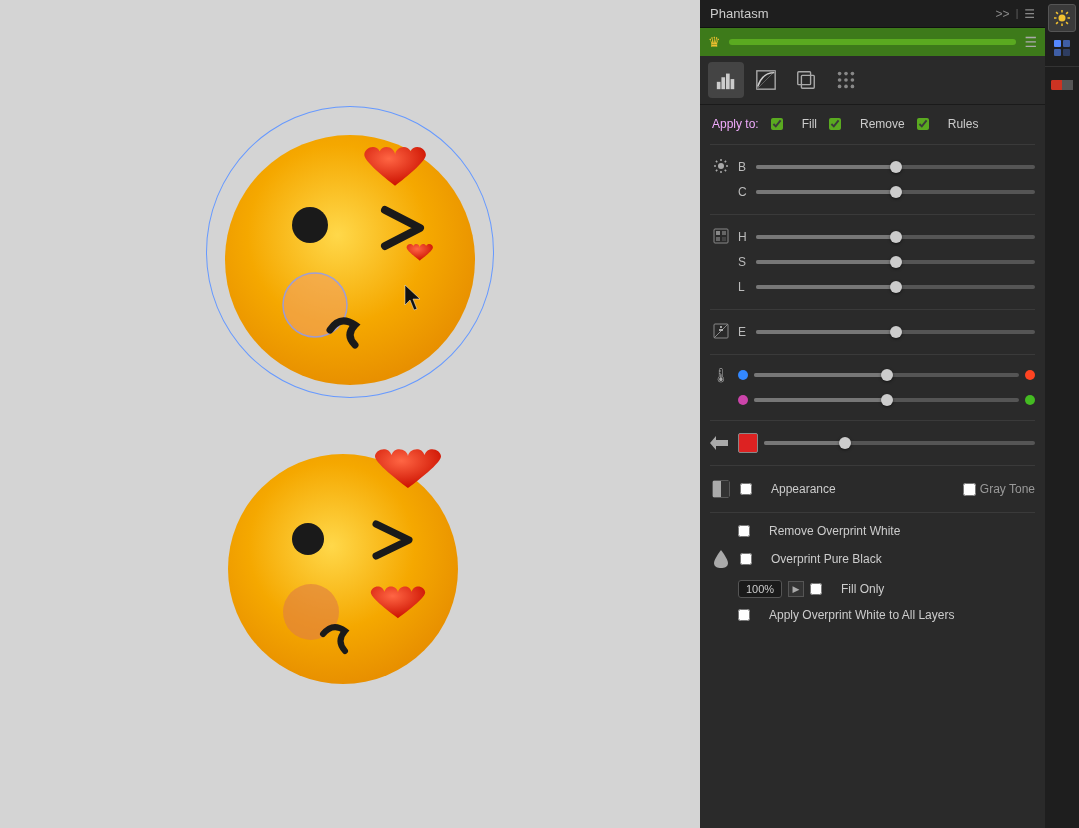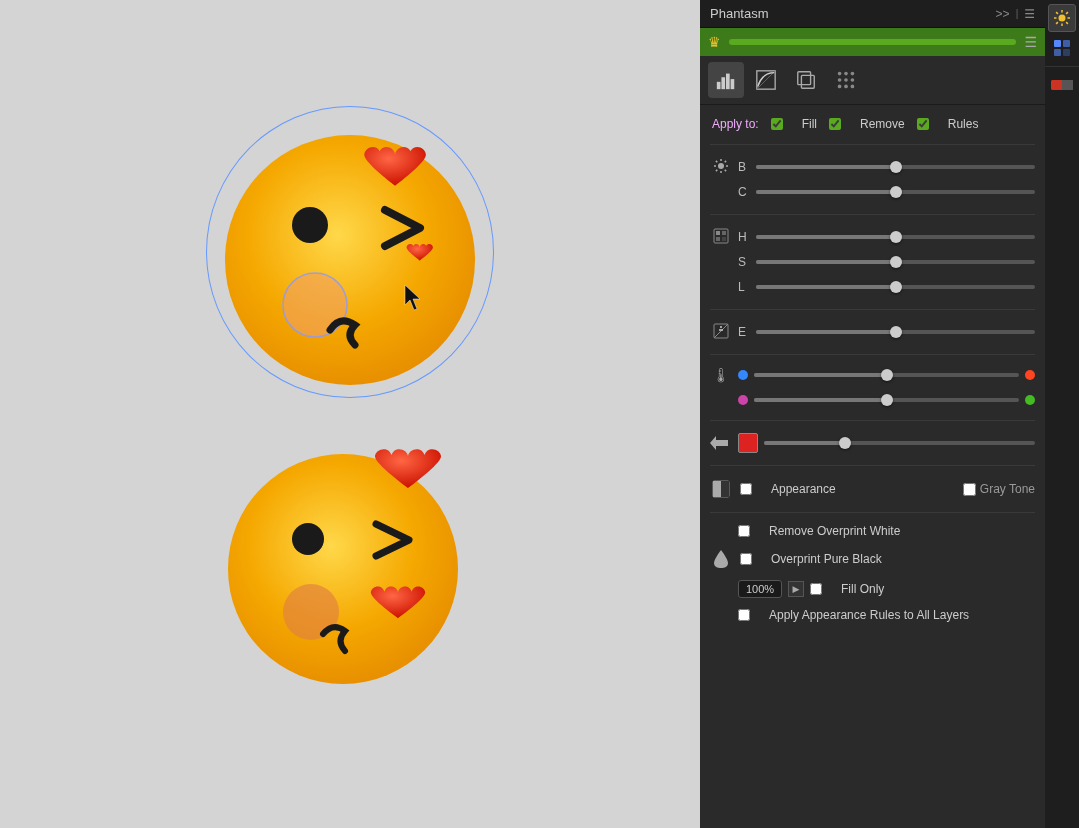--- a/index.html
+++ b/index.html
@@ -728,21 +728,21 @@
       <div class="arrow-btn">▶</div>
       <label class="checkbox-item">
         <input type="checkbox" style="">
         <span>Fill Only</span>
       </label>
     </div>
 
     <div class="apply-overprint-row">
       <label class="checkbox-item" style="padding-left:28px;">
         <input type="checkbox" style="">
-        <span>Apply Appearance Rules to All Layers</span>
+        <span>Apply Overprint White to All Layers</span>
       </label>
     </div>
 
   </div>
 </div>
 
 <div class="far-right-toolbar">
   <div class="toolbar-icon active toolbar-icon-sun">
     <svg width="18" height="18" viewBox="0 0 18 18">
       <circle cx="9" cy="9" r="3.5" fill="#f0c030"></circle>

